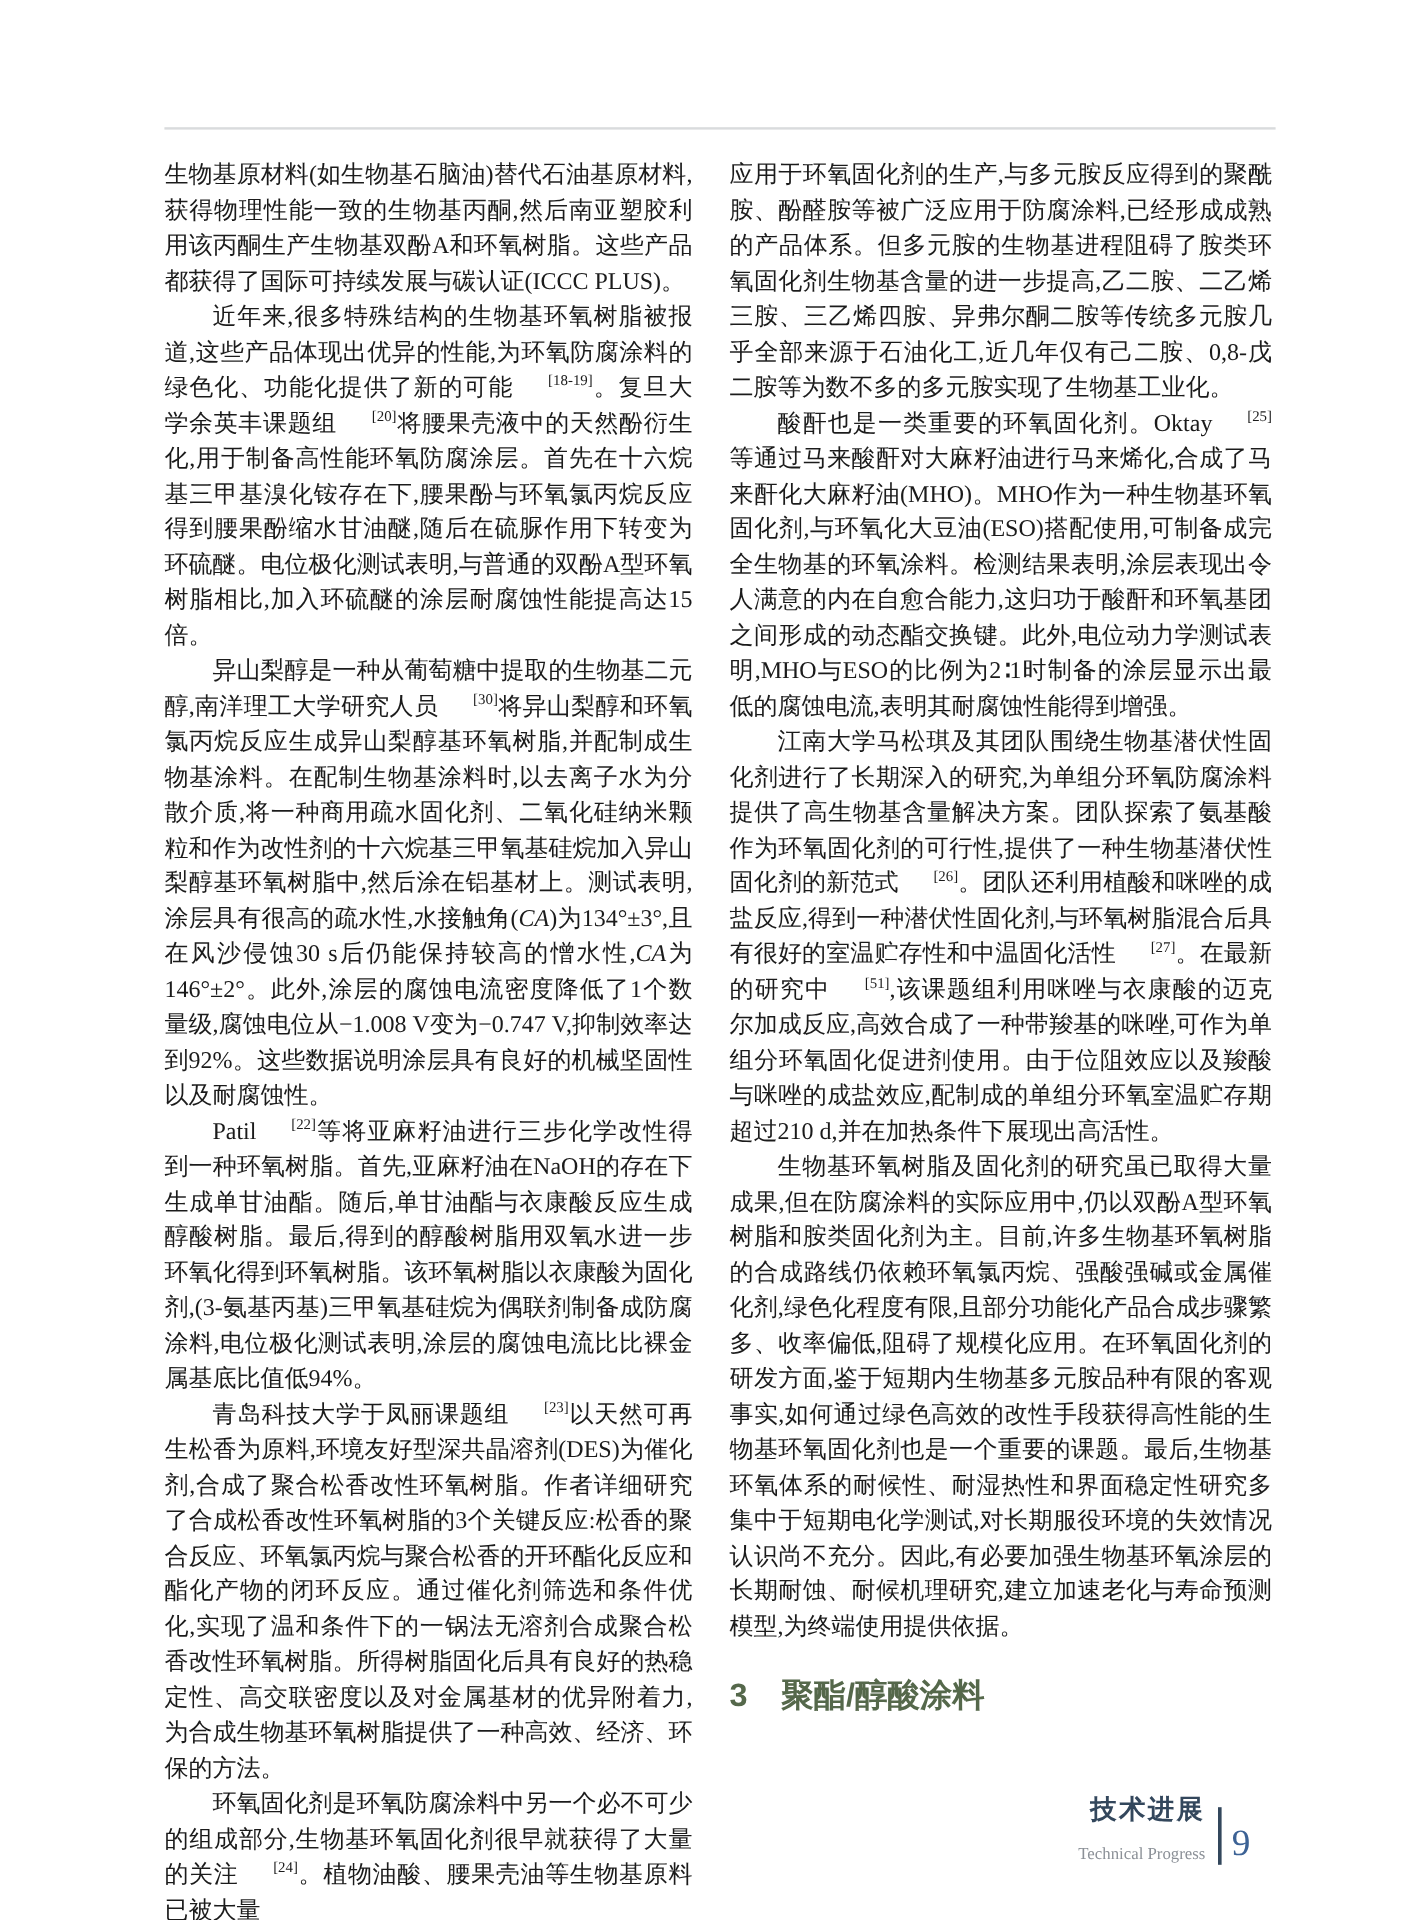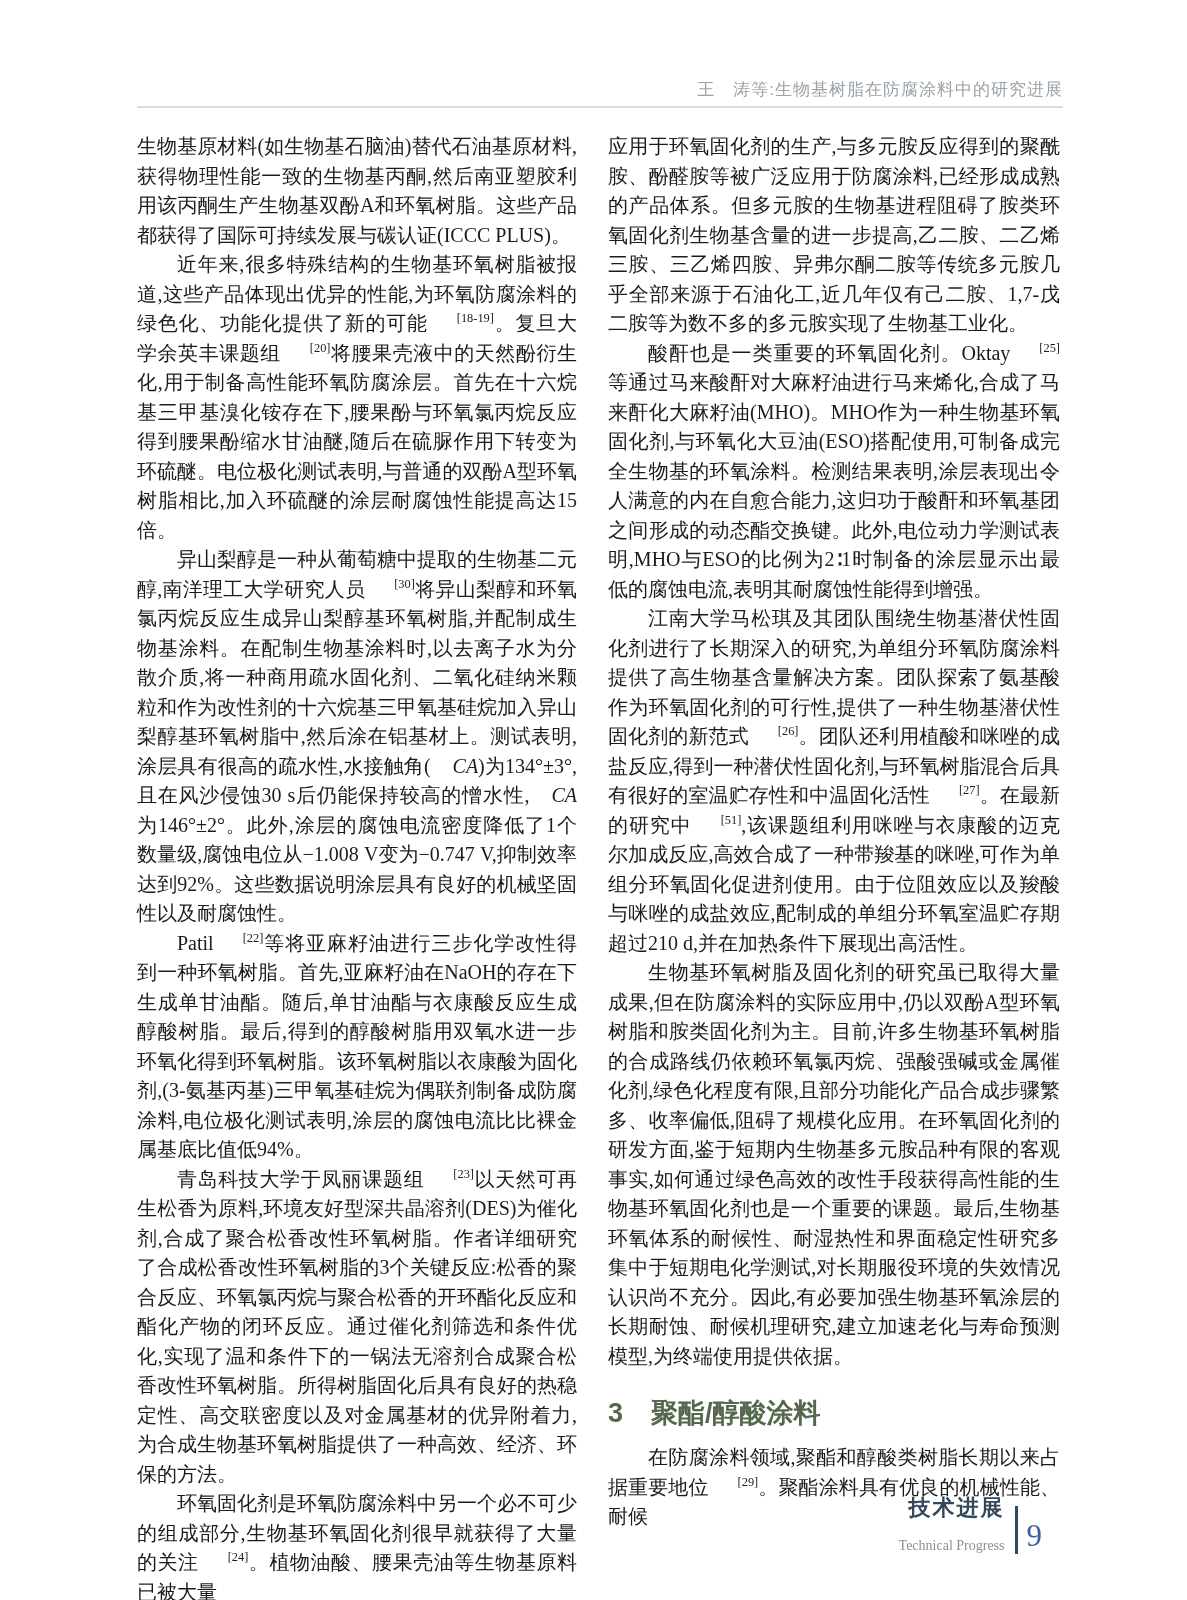--- a/index.html
+++ b/index.html
@@ -43,21 +43,21 @@
   .col-left{width:440px;}
   .col-right{width:452px;}
   .para{margin:0;}
   .para.indent{text-indent:2em;}
   sup{
     font-size:0.62em;
     vertical-align:super;
     line-height:0;
     padding-left:29px;
   }
-  i{font-style:italic;margin-left:22px;}
+  i{font-style:italic;}
 
   
   .section-heading{
     display:flex;
     align-items:baseline;
     margin:26px 0 14px 0;
     color:var(--heading-green,#55684b);
     font-family:"Liberation Sans","DejaVu Sans",sans-serif;
     font-weight:bold;
     font-size:27px;
@@ -97,43 +97,41 @@
     font-size:31px;
     font-family:"Liberation Serif","DejaVu Serif",serif;
     padding-top:6px;
   }
 </style>
 </head>
 <body>
 
 <div class="page">
 
-  <div class="running-head">王　涛等:生物基树脂在防腐涂料中的研究进展</div>
 
   <div class="head-rule"></div>
 
   <div class="columns">
     <div class="col col-left">
         <p class="para">生物基原材料(如生物基石脑油)替代石油基原材料,获得物理性能一致的生物基丙酮,然后南亚塑胶利用该丙酮生产生物基双酚A和环氧树脂。这些产品都获得了国际可持续发展与碳认证(ICCC PLUS)。</p>
         <p class="para indent">近年来,很多特殊结构的生物基环氧树脂被报道,这些产品体现出优异的性能,为环氧防腐涂料的绿色化、功能化提供了新的可能<sup>[18-19]</sup>。复旦大学余英丰课题组<sup>[20]</sup>将腰果壳液中的天然酚衍生化,用于制备高性能环氧防腐涂层。首先在十六烷基三甲基溴化铵存在下,腰果酚与环氧氯丙烷反应得到腰果酚缩水甘油醚,随后在硫脲作用下转变为环硫醚。电位极化测试表明,与普通的双酚A型环氧树脂相比,加入环硫醚的涂层耐腐蚀性能提高达15倍。</p>
         <p class="para indent">异山梨醇是一种从葡萄糖中提取的生物基二元醇,南洋理工大学研究人员<sup>[30]</sup>将异山梨醇和环氧氯丙烷反应生成异山梨醇基环氧树脂,并配制成生物基涂料。在配制生物基涂料时,以去离子水为分散介质,将一种商用疏水固化剂、二氧化硅纳米颗粒和作为改性剂的十六烷基三甲氧基硅烷加入异山梨醇基环氧树脂中,然后涂在铝基材上。测试表明,涂层具有很高的疏水性,水接触角(<i>CA</i>)为134°±3°,且在风沙侵蚀30 s后仍能保持较高的憎水性,<i>CA</i>为146°±2°。此外,涂层的腐蚀电流密度降低了1个数量级,腐蚀电位从−1.008 V变为−0.747 V,抑制效率达到92%。这些数据说明涂层具有良好的机械坚固性以及耐腐蚀性。</p>
         <p class="para indent">Patil<sup>[22]</sup>等将亚麻籽油进行三步化学改性得到一种环氧树脂。首先,亚麻籽油在NaOH的存在下生成单甘油酯。随后,单甘油酯与衣康酸反应生成醇酸树脂。最后,得到的醇酸树脂用双氧水进一步环氧化得到环氧树脂。该环氧树脂以衣康酸为固化剂,(3-氨基丙基)三甲氧基硅烷为偶联剂制备成防腐涂料,电位极化测试表明,涂层的腐蚀电流比比裸金属基底比值低94%。</p>
         <p class="para indent">青岛科技大学于凤丽课题组<sup>[23]</sup>以天然可再生松香为原料,环境友好型深共晶溶剂(DES)为催化剂,合成了聚合松香改性环氧树脂。作者详细研究了合成松香改性环氧树脂的3个关键反应:松香的聚合反应、环氧氯丙烷与聚合松香的开环酯化反应和酯化产物的闭环反应。通过催化剂筛选和条件优化,实现了温和条件下的一锅法无溶剂合成聚合松香改性环氧树脂。所得树脂固化后具有良好的热稳定性、高交联密度以及对金属基材的优异附着力,为合成生物基环氧树脂提供了一种高效、经济、环保的方法。</p>
         <p class="para indent">环氧固化剂是环氧防腐涂料中另一个必不可少的组成部分,生物基环氧固化剂很早就获得了大量的关注<sup>[24]</sup>。植物油酸、腰果壳油等生物基原料已被大量</p>
       </div>
     <div class="col col-right">
-        <p class="para">应用于环氧固化剂的生产,与多元胺反应得到的聚酰胺、酚醛胺等被广泛应用于防腐涂料,已经形成成熟的产品体系。但多元胺的生物基进程阻碍了胺类环氧固化剂生物基含量的进一步提高,乙二胺、二乙烯三胺、三乙烯四胺、异弗尔酮二胺等传统多元胺几乎全部来源于石油化工,近几年仅有己二胺、1,7-戊二胺等为数不多的多元胺实现了生物基工业化。</p>
+        <p class="para">应用于环氧固化剂的生产,与多元胺反应得到的聚酰胺、酚醛胺等被广泛应用于防腐涂料,已经形成成熟的产品体系。但多元胺的生物基进程阻碍了胺类环氧固化剂生物基含量的进一步提高,乙二胺、二乙烯三胺、三乙烯四胺、异弗尔酮二胺等传统多元胺几乎全部来源于石油化工,近几年仅有己二胺、0,8-戊二胺等为数不多的多元胺实现了生物基工业化。</p>
         <p class="para indent">酸酐也是一类重要的环氧固化剂。Oktay<sup>[25]</sup>等通过马来酸酐对大麻籽油进行马来烯化,合成了马来酐化大麻籽油(MHO)。MHO作为一种生物基环氧固化剂,与环氧化大豆油(ESO)搭配使用,可制备成完全生物基的环氧涂料。检测结果表明,涂层表现出令人满意的内在自愈合能力,这归功于酸酐和环氧基团之间形成的动态酯交换键。此外,电位动力学测试表明,MHO与ESO的比例为2∶1时制备的涂层显示出最低的腐蚀电流,表明其耐腐蚀性能得到增强。</p>
         <p class="para indent">江南大学马松琪及其团队围绕生物基潜伏性固化剂进行了长期深入的研究,为单组分环氧防腐涂料提供了高生物基含量解决方案。团队探索了氨基酸作为环氧固化剂的可行性,提供了一种生物基潜伏性固化剂的新范式<sup>[26]</sup>。团队还利用植酸和咪唑的成盐反应,得到一种潜伏性固化剂,与环氧树脂混合后具有很好的室温贮存性和中温固化活性<sup>[27]</sup>。在最新的研究中<sup>[51]</sup>,该课题组利用咪唑与衣康酸的迈克尔加成反应,高效合成了一种带羧基的咪唑,可作为单组分环氧固化促进剂使用。由于位阻效应以及羧酸与咪唑的成盐效应,配制成的单组分环氧室温贮存期超过210 d,并在加热条件下展现出高活性。</p>
         <p class="para indent">生物基环氧树脂及固化剂的研究虽已取得大量成果,但在防腐涂料的实际应用中,仍以双酚A型环氧树脂和胺类固化剂为主。目前,许多生物基环氧树脂的合成路线仍依赖环氧氯丙烷、强酸强碱或金属催化剂,绿色化程度有限,且部分功能化产品合成步骤繁多、收率偏低,阻碍了规模化应用。在环氧固化剂的研发方面,鉴于短期内生物基多元胺品种有限的客观事实,如何通过绿色高效的改性手段获得高性能的生物基环氧固化剂也是一个重要的课题。最后,生物基环氧体系的耐候性、耐湿热性和界面稳定性研究多集中于短期电化学测试,对长期服役环境的失效情况认识尚不充分。因此,有必要加强生物基环氧涂层的长期耐蚀、耐候机理研究,建立加速老化与寿命预测模型,为终端使用提供依据。</p>
         <h2 class="section-heading">
           <span class="h-num">3</span>
           <span class="h-title">聚酯/醇酸涂料</span>
         </h2>
-        <p class="para indent">在防腐涂料领域,聚酯和醇酸类树脂长期以来占据重要地位<sup>[29]</sup>。聚酯涂料具有优良的机械性能、耐候</p>
       </div>
   </div>
 
   <div class="footer">
     <div class="footer-text">
       <div class="footer-zh">技术进展</div>
       <div class="footer-en">Technical Progress</div>
     </div>
     <div class="footer-bar"></div>
     <div class="footer-page">9</div>

